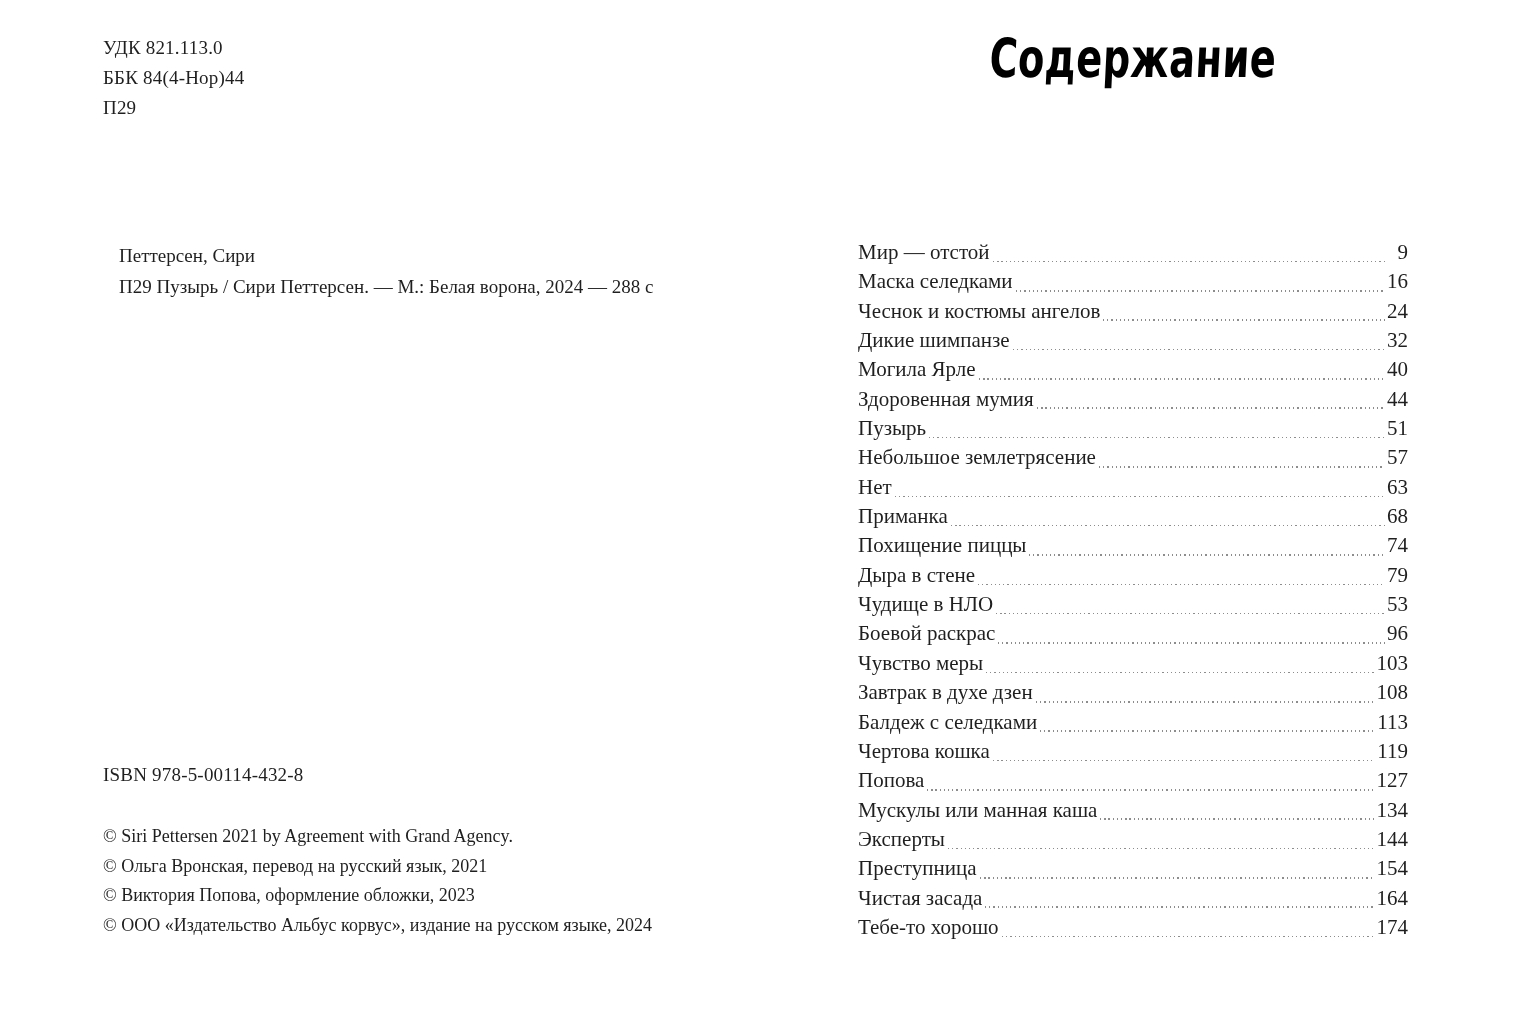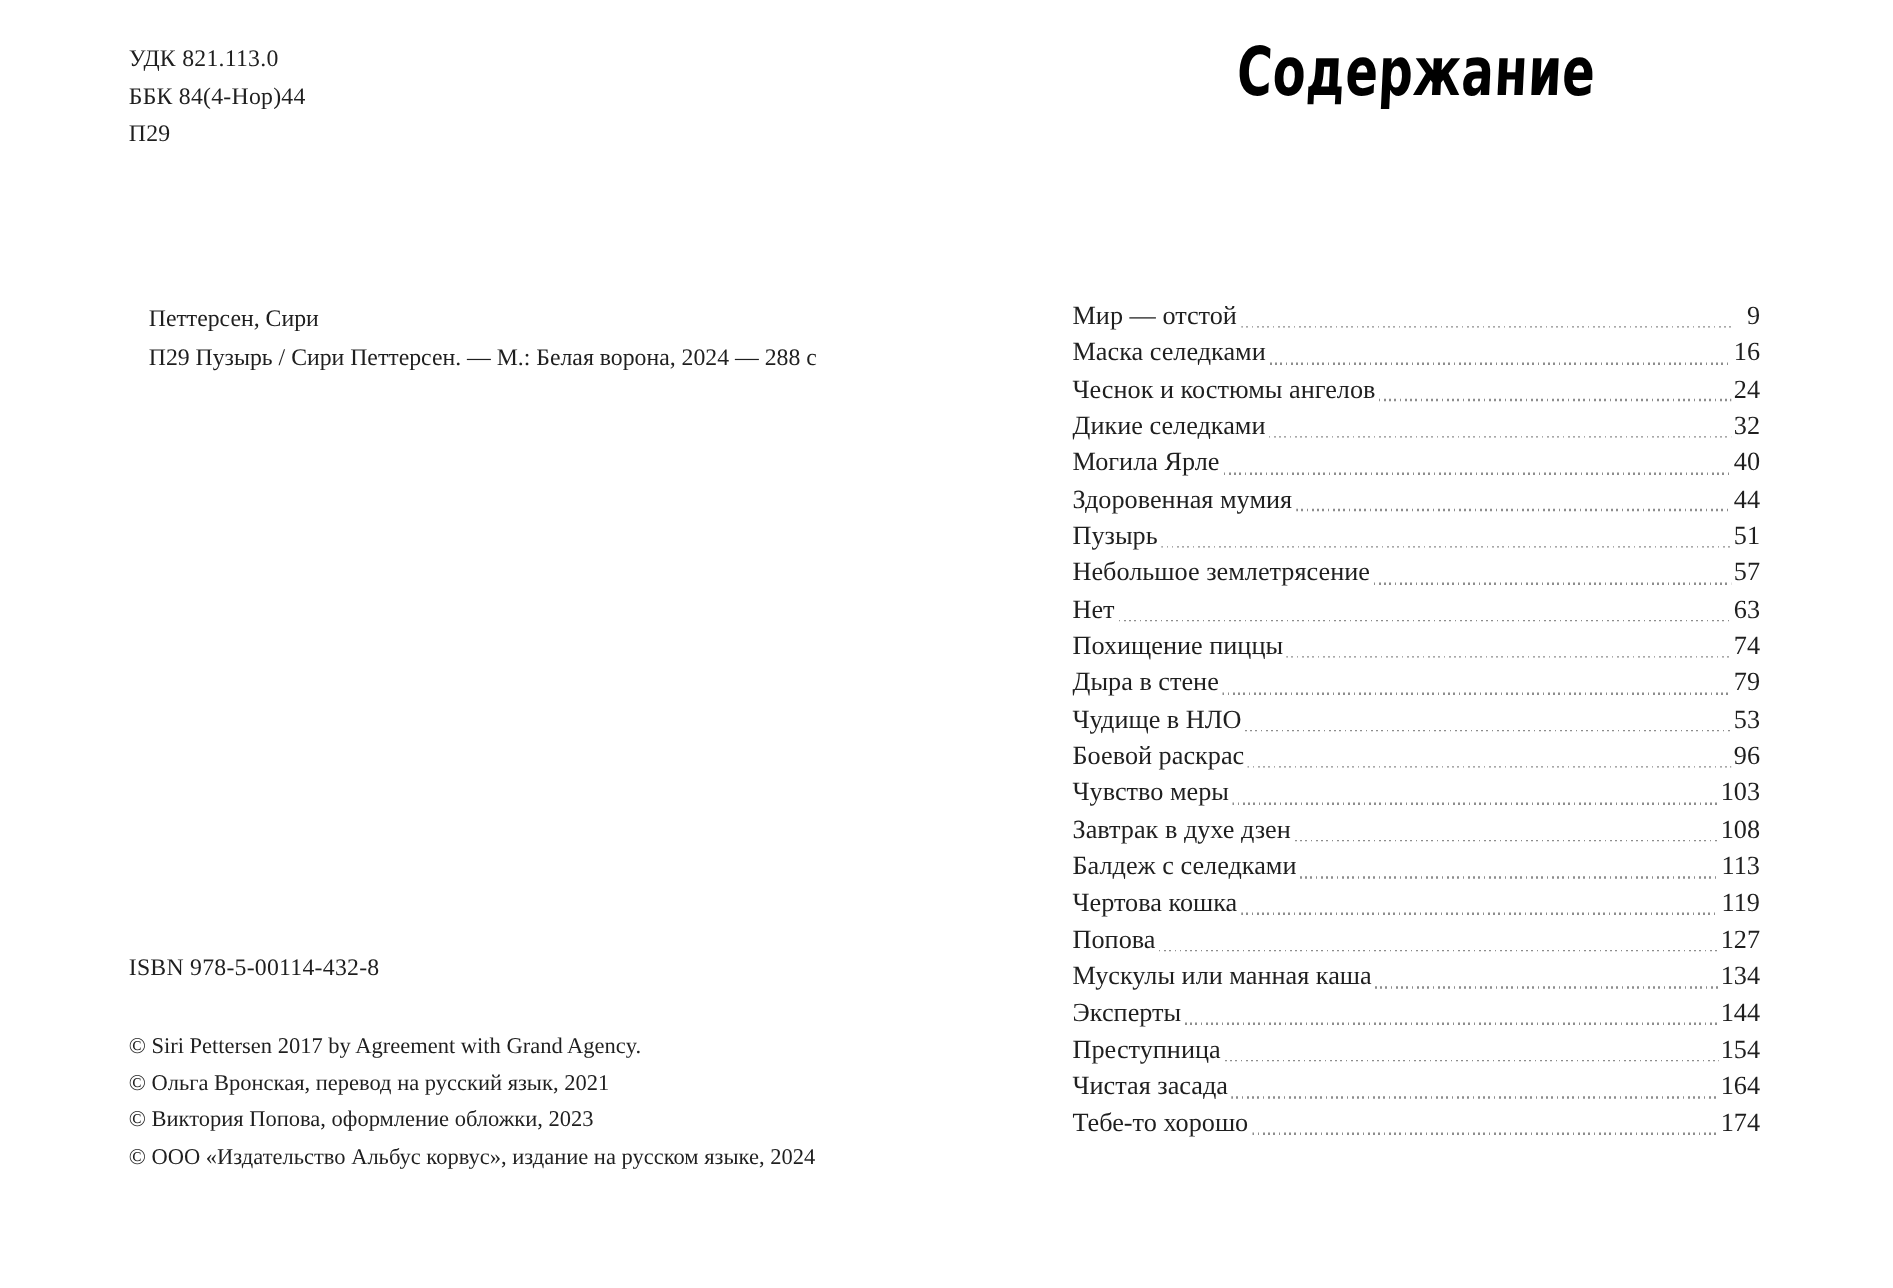--- a/index.html
+++ b/index.html
@@ -114,21 +114,21 @@
   </div>
 
   <div class="author-block">
     <div>Петтерсен, Сири</div>
     <div>П29 Пузырь / Сири Петтерсен. — М.: Белая ворона, 2024 — 288 с</div>
   </div>
 
   <div class="isbn-block">ISBN 978-5-00114-432-8</div>
 
   <div class="copyright-block" id="copyrights">
-      <div>© Siri Pettersen 2017 by Agreement with Grand Agency.</div>
+      <div>© Siri Pettersen 2021 by Agreement with Grand Agency.</div>
       <div>© Ольга Вронская, перевод на русский язык, 2021</div>
       <div>© Виктория Попова, оформление обложки, 2023</div>
       <div>© ООО «Издательство Альбус корвус», издание на русском языке, 2024</div>
     </div>
 </div>
 
 <div class="page page-right">
   <h1 class="contents-title">Содержание</h1>
   <div class="toc" id="toc">
       <div class="toc-row">
@@ -140,21 +140,21 @@
         <span class="toc-title">Маска селедками</span>
         <span class="leader"></span>
         <span class="toc-page">16</span>
       </div>
       <div class="toc-row">
         <span class="toc-title">Чеснок и костюмы ангелов</span>
         <span class="leader"></span>
         <span class="toc-page">24</span>
       </div>
       <div class="toc-row">
-        <span class="toc-title">Дикие селедками</span>
+        <span class="toc-title">Дикие шимпанзе</span>
         <span class="leader"></span>
         <span class="toc-page">32</span>
       </div>
       <div class="toc-row">
         <span class="toc-title">Могила Ярле</span>
         <span class="leader"></span>
         <span class="toc-page">40</span>
       </div>
       <div class="toc-row">
         <span class="toc-title">Здоровенная мумия</span>
@@ -168,20 +168,25 @@
       </div>
       <div class="toc-row">
         <span class="toc-title">Небольшое землетрясение</span>
         <span class="leader"></span>
         <span class="toc-page">57</span>
       </div>
       <div class="toc-row">
         <span class="toc-title">Нет</span>
         <span class="leader"></span>
         <span class="toc-page">63</span>
+      </div>
+      <div class="toc-row">
+        <span class="toc-title">Приманка</span>
+        <span class="leader"></span>
+        <span class="toc-page">68</span>
       </div>
       <div class="toc-row">
         <span class="toc-title">Похищение пиццы</span>
         <span class="leader"></span>
         <span class="toc-page">74</span>
       </div>
       <div class="toc-row">
         <span class="toc-title">Дыра в стене</span>
         <span class="leader"></span>
         <span class="toc-page">79</span>

